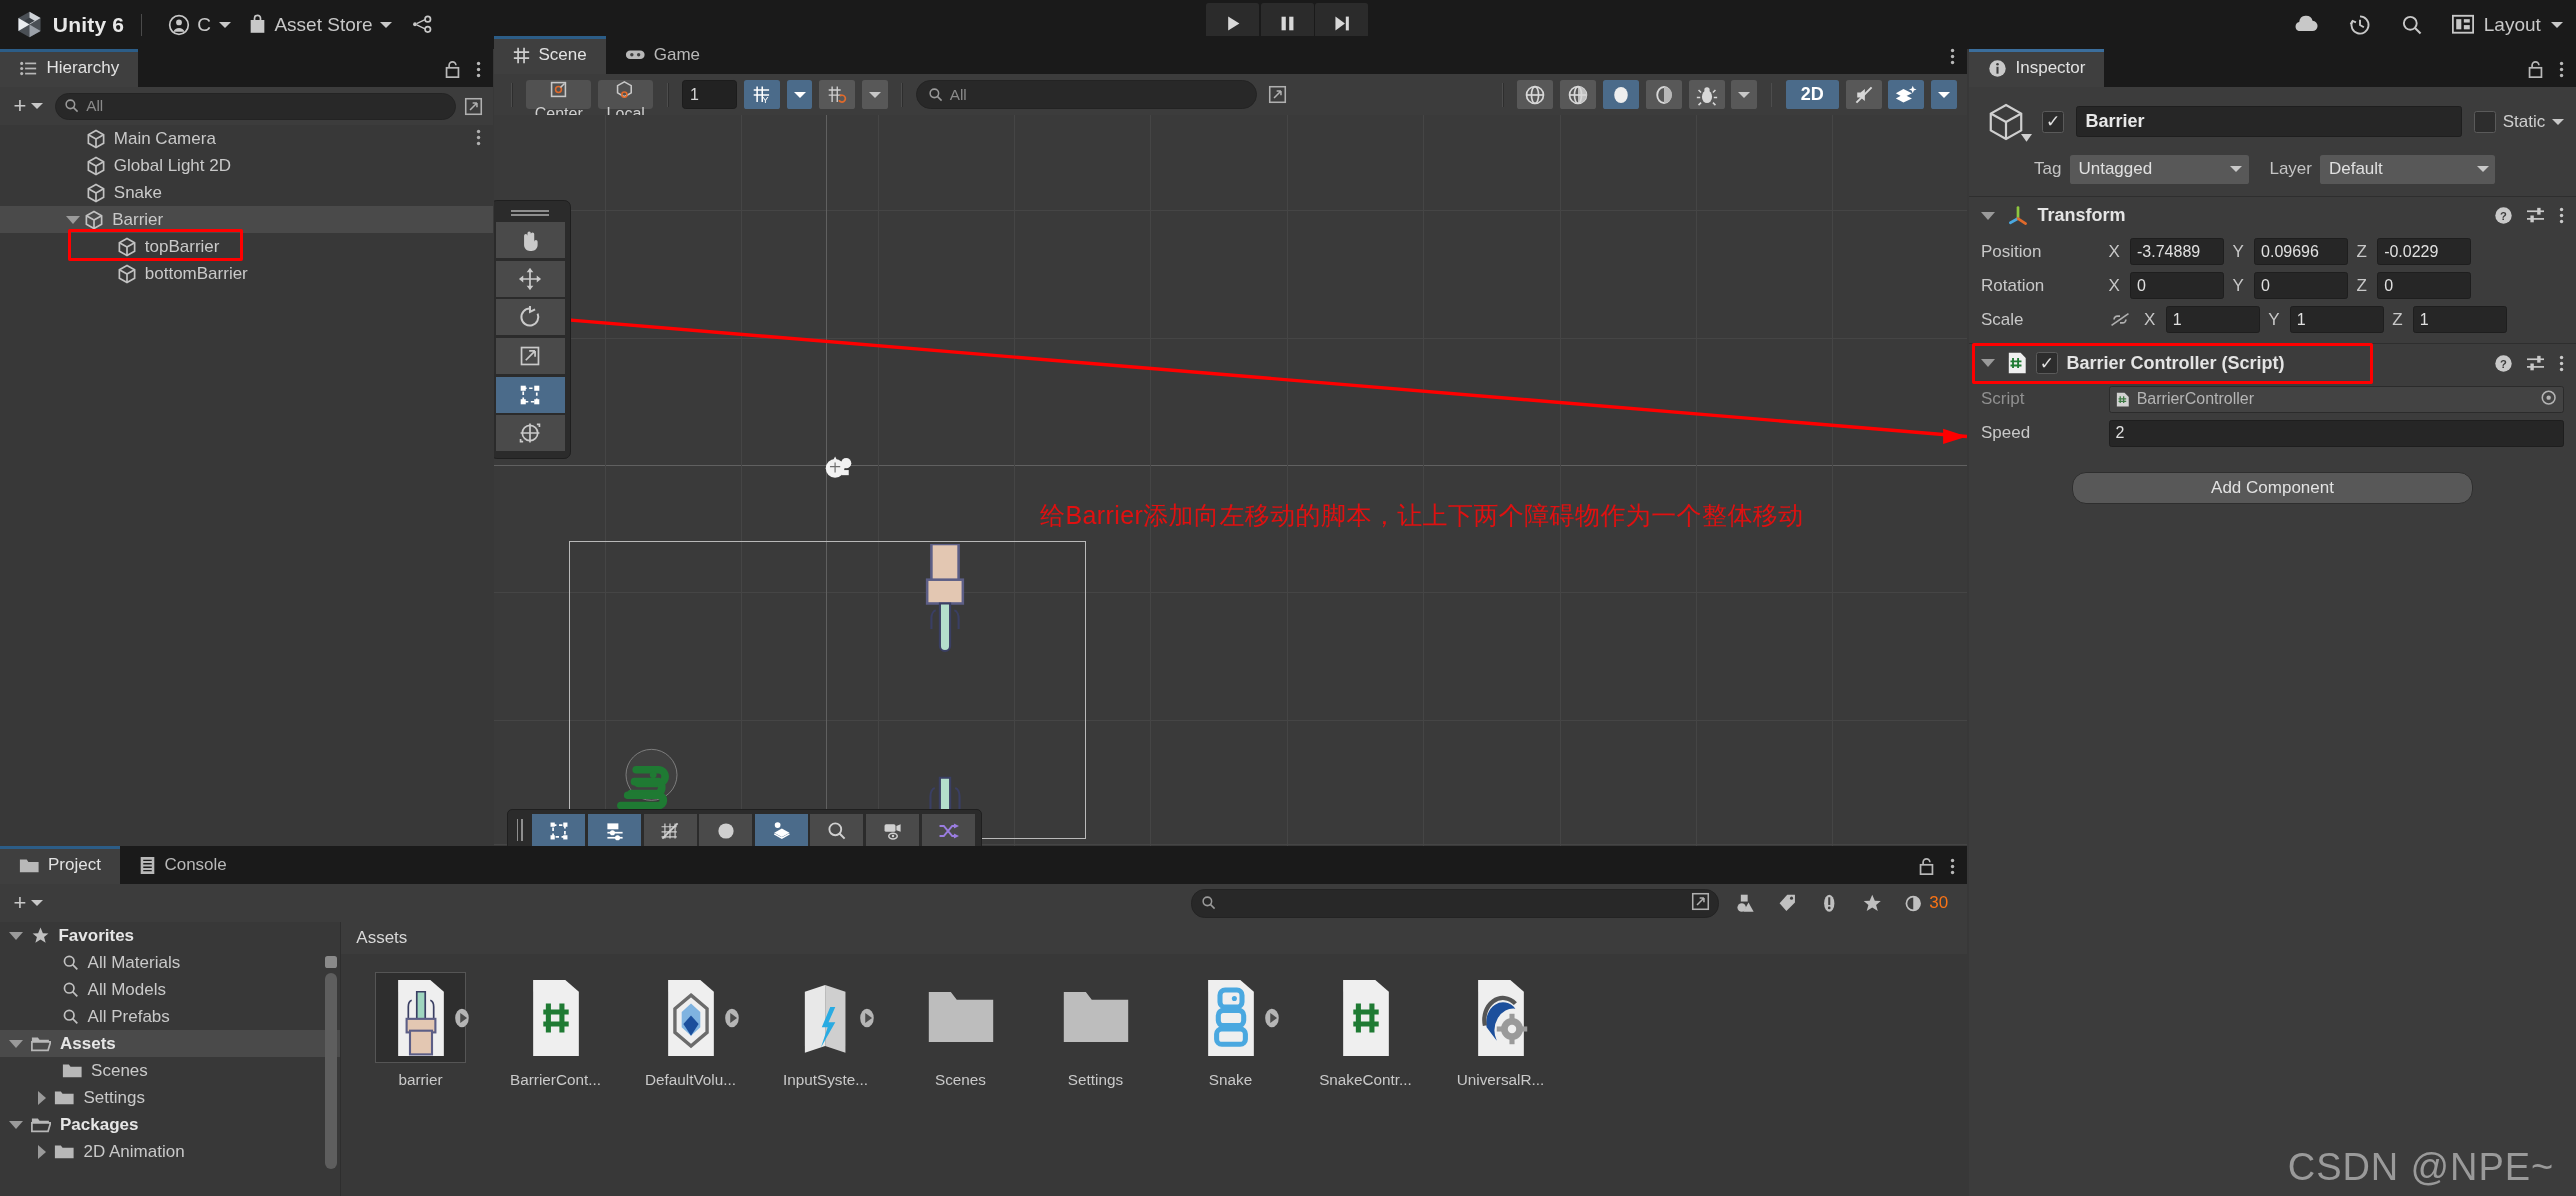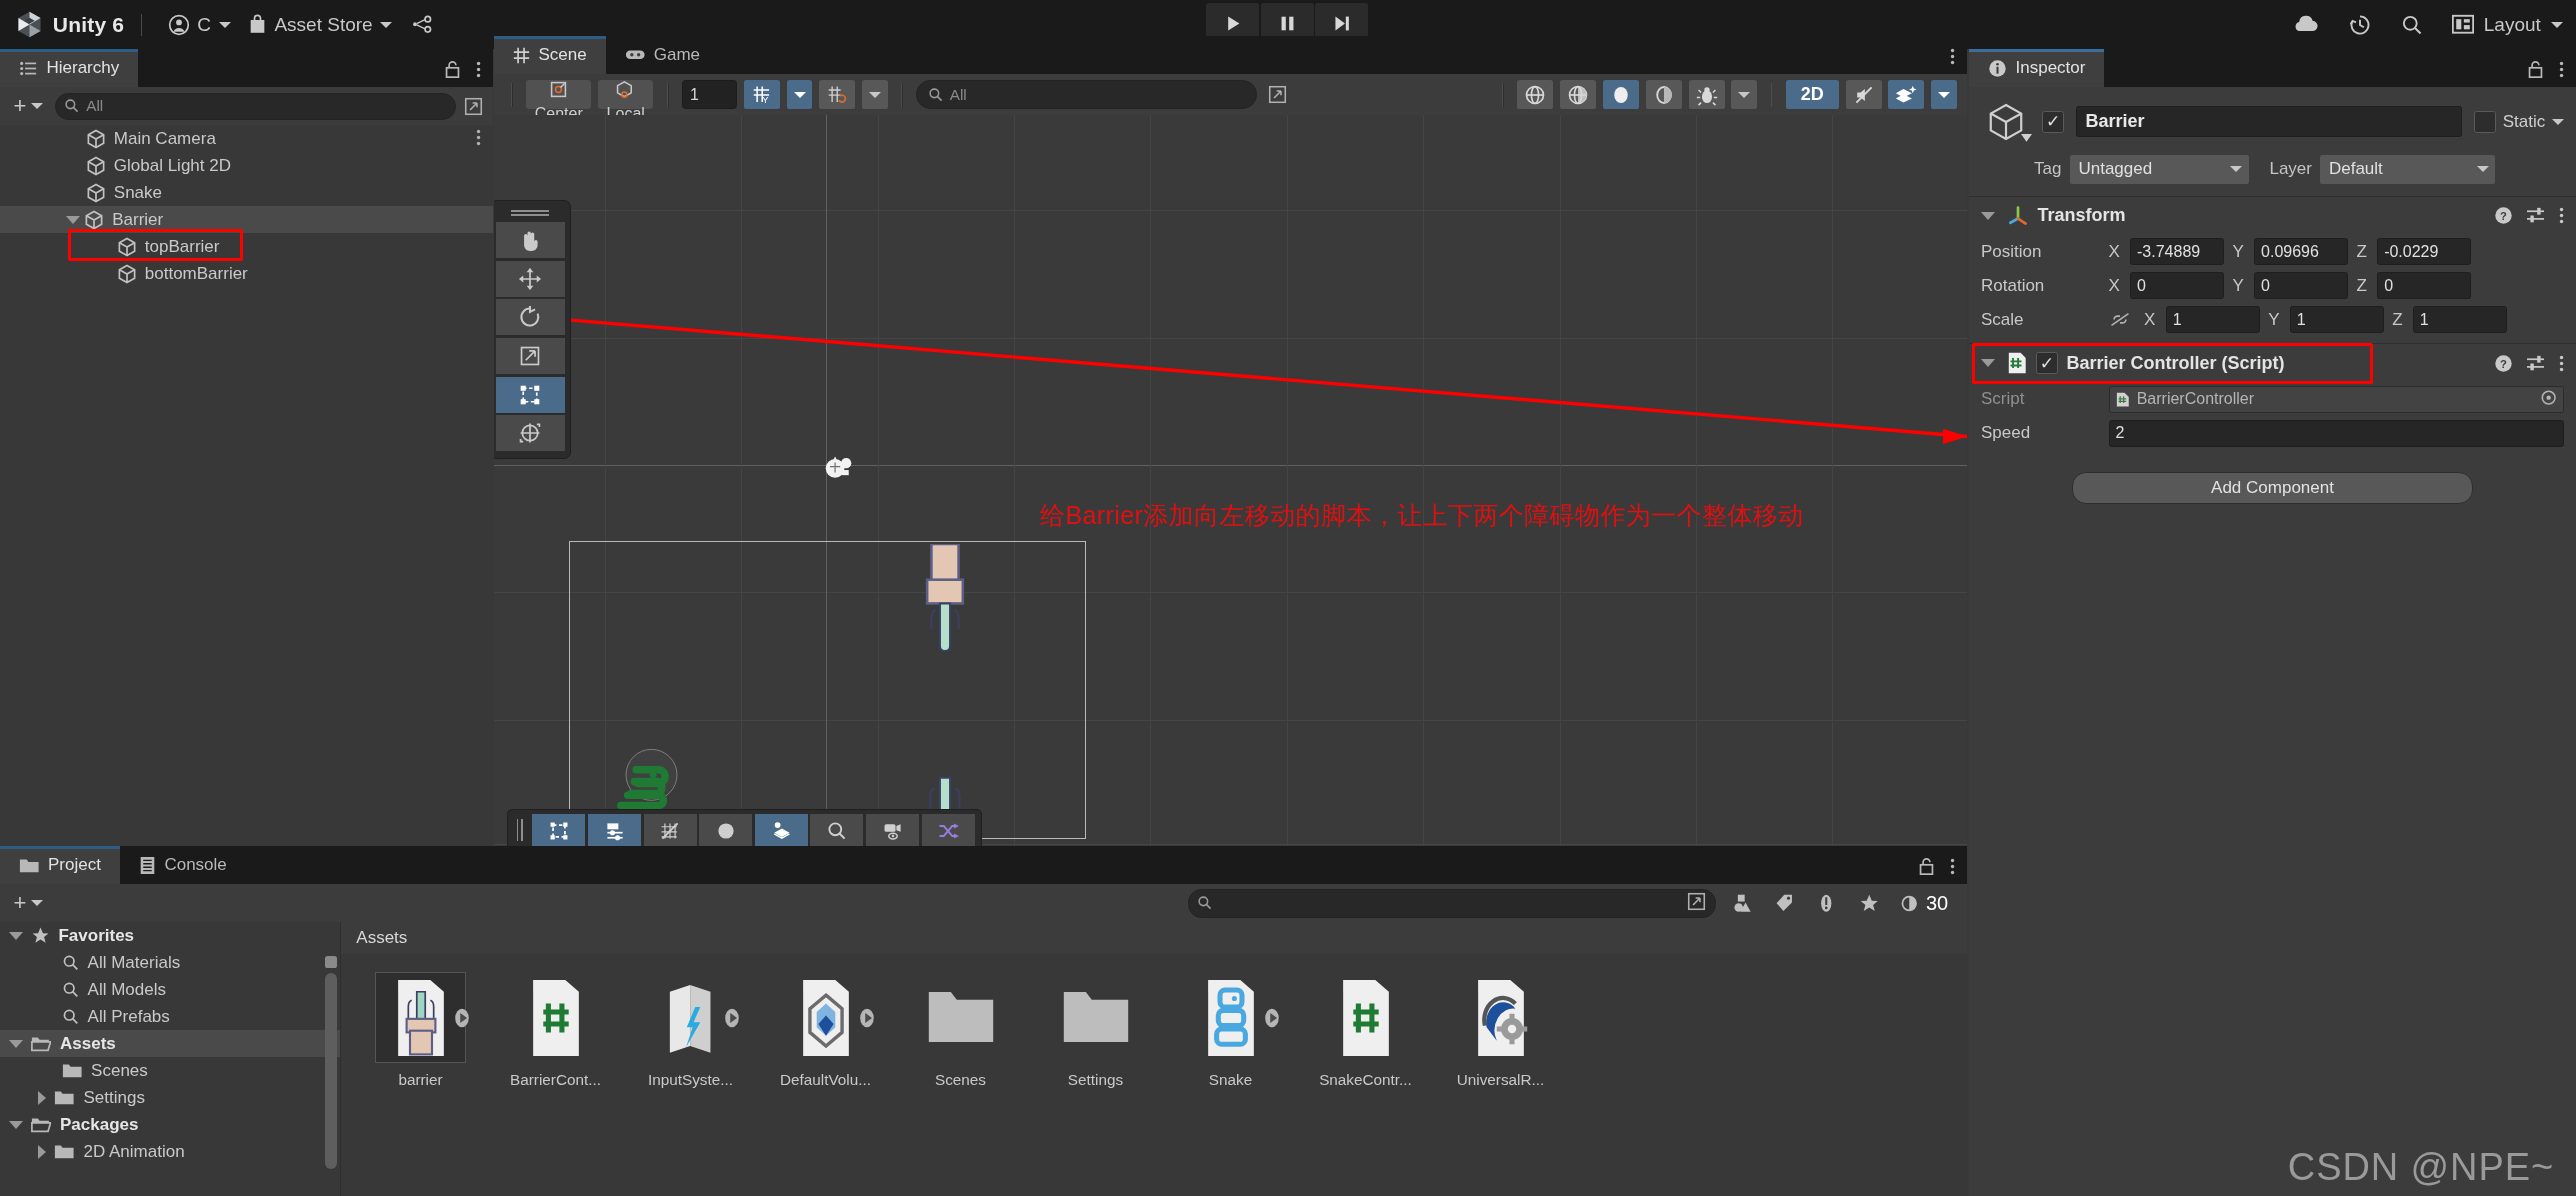--- a/index.html
+++ b/index.html
@@ -1031,21 +1031,21 @@
             <polygon points="12,2 15,9 22,9.5 16.5,14 18.5,21 12,17 5.5,21 7.5,14 2,9.5 9,9" fill="#c0c0c0"></polygon>
           </svg>
       </div>
       <div style="display:flex;align-items:center;gap:6px;margin:0 12px 0 5.1px">
         <span class="ic">
           <svg width="20.5" height="19" viewBox="0 0 24 22">
               <circle cx="12" cy="11" r="8" fill="none" stroke="#c0c0c0" stroke-width="2"></circle>
               <path d="M12 3a8 8 0 0 1 0 16z" fill="#c0c0c0"></path>
             </svg>
         </span>
-        <span style="font-size:20px;color:#ffffff">30</span>
+        <span style="font-size:17px;color:#f97316">30</span>
       </div>
     </div>
 
     <div class="proj-body">
       <div class="proj-tree">
         <div id="proj-rows">
             <div class="trow bold">
               <span style="display:inline-block;width:8.5px"></span>
               <span class="twisty"></span>
               <span style="margin-left:5.1px;display:inline-flex">
@@ -1173,45 +1173,45 @@
                 <svg width="66" height="84" viewBox="0 0 78 98">
                   <path d="M12 4h38l16 14v76H12z" fill="#efefef"></path>
                   <path d="M30 32v34 M46 32v34 M24 42h30 M24 56h30" stroke="#1f7a33" stroke-width="6"></path>
                 </svg>
               </div>
               <div class="cap">BarrierCont...</div>
             </div>
             <div class="asset">
               <div class="thumb">
                 <svg width="66" height="84" viewBox="0 0 78 98">
+                  <path d="M12 4h38l16 14v76H12z" fill="#efefef"></path>
+                  <polygon points="39,22 58,38 58,66 39,82 20,66 20,38" fill="none" stroke="#6b6b6b" stroke-width="4"></polygon>
+                  <polygon points="39,32 50,42 50,60 39,70 28,60 28,42" fill="#7fb3e0"></polygon>
+                  <polygon points="39,46 48,56 39,70 30,56" fill="#1c4f9c"></polygon>
+                </svg>
+                <span style="position:absolute;right:-8.5px;top:34px"><svg width="19" height="22" viewBox="0 0 22 26">
+                    <ellipse cx="8" cy="13" rx="8" ry="11" fill="#b5b5b5"></ellipse>
+                    <polygon points="6,7 14,13 6,19" fill="#4a4a4a"></polygon>
+                  </svg></span>
+              </div>
+              <div class="cap">DefaultVolu...</div>
+            </div>
+            <div class="asset">
+              <div class="thumb">
+                <svg width="66" height="84" viewBox="0 0 78 98">
                   <path d="M14 18 L38 10 v72 L14 90z" fill="#e8e8e8"></path>
                   <path d="M38 10 L62 18 v72 L38 82z" fill="#cfcfcf"></path>
                   <polygon points="44,36 34,60 41,60 33,84 50,54 42,54 50,36" fill="#29abe2"></polygon>
                 </svg>
                 <span style="position:absolute;right:-8.5px;top:34px"><svg width="19" height="22" viewBox="0 0 22 26">
                     <ellipse cx="8" cy="13" rx="8" ry="11" fill="#b5b5b5"></ellipse>
                     <polygon points="6,7 14,13 6,19" fill="#4a4a4a"></polygon>
                   </svg></span>
               </div>
               <div class="cap">InputSyste...</div>
-            </div>
-            <div class="asset">
-              <div class="thumb">
-                <svg width="66" height="84" viewBox="0 0 78 98">
-                  <path d="M12 4h38l16 14v76H12z" fill="#efefef"></path>
-                  <polygon points="39,22 58,38 58,66 39,82 20,66 20,38" fill="none" stroke="#6b6b6b" stroke-width="4"></polygon>
-                  <polygon points="39,32 50,42 50,60 39,70 28,60 28,42" fill="#7fb3e0"></polygon>
-                  <polygon points="39,46 48,56 39,70 30,56" fill="#1c4f9c"></polygon>
-                </svg>
-                <span style="position:absolute;right:-8.5px;top:34px"><svg width="19" height="22" viewBox="0 0 22 26">
-                    <ellipse cx="8" cy="13" rx="8" ry="11" fill="#b5b5b5"></ellipse>
-                    <polygon points="6,7 14,13 6,19" fill="#4a4a4a"></polygon>
-                  </svg></span>
-              </div>
-              <div class="cap">DefaultVolu...</div>
             </div>
             <div class="asset">
               <div class="thumb">
                 <svg width="68" height="61" viewBox="0 0 80 72">
                   <path d="M2 6h26l7 9h43v50H2z" fill="#bdbdbd"></path>
                 </svg>
               </div>
               <div class="cap">Scenes</div>
             </div>
             <div class="asset">

